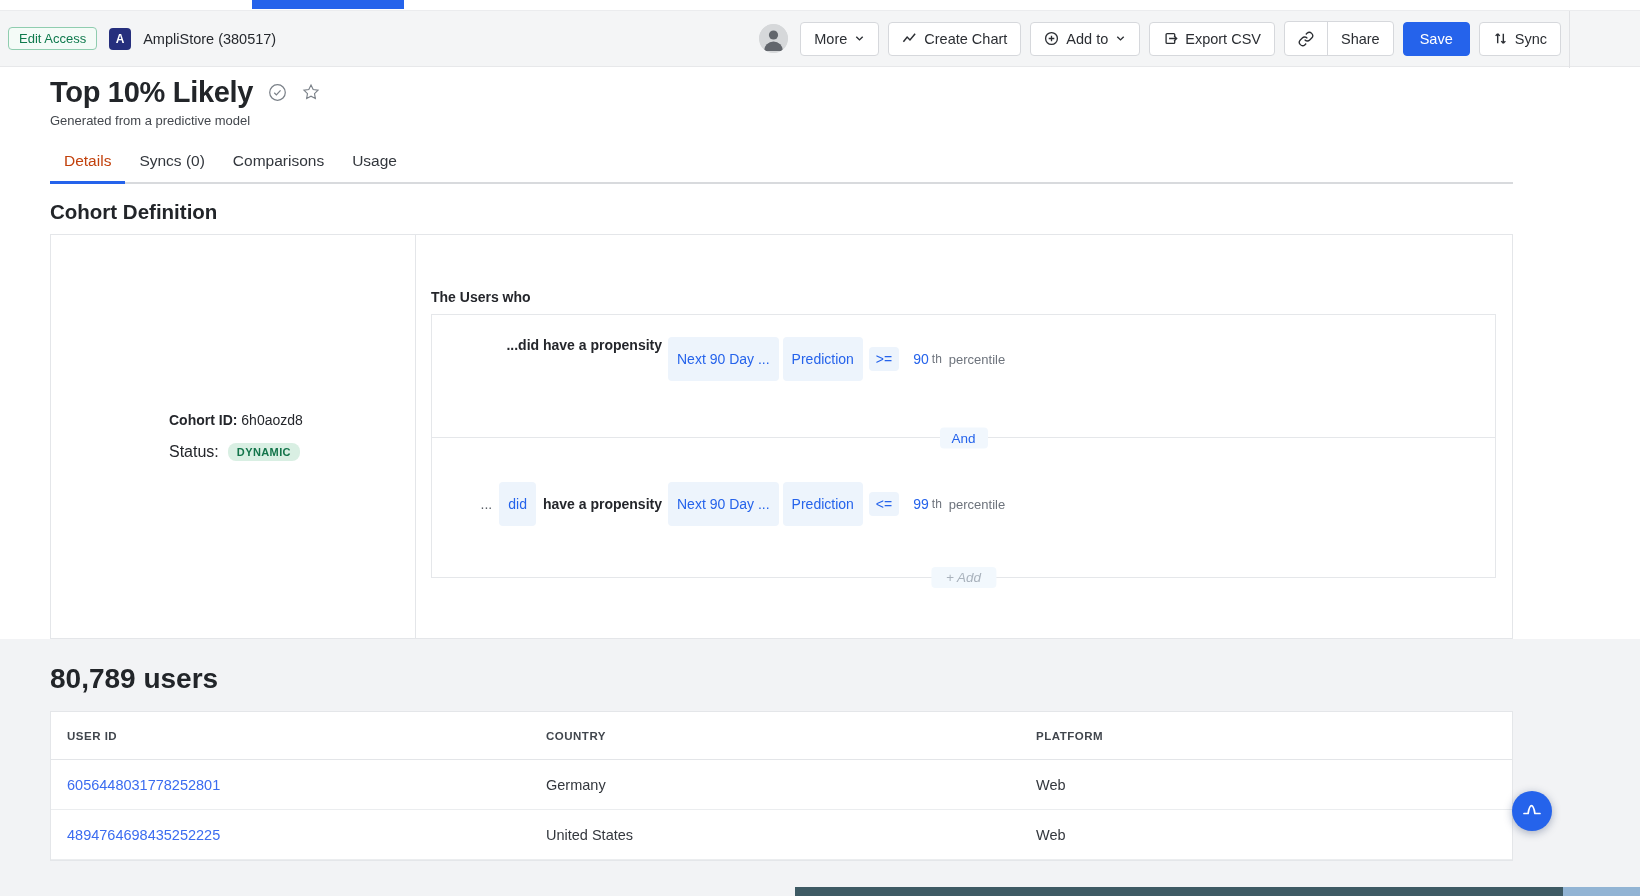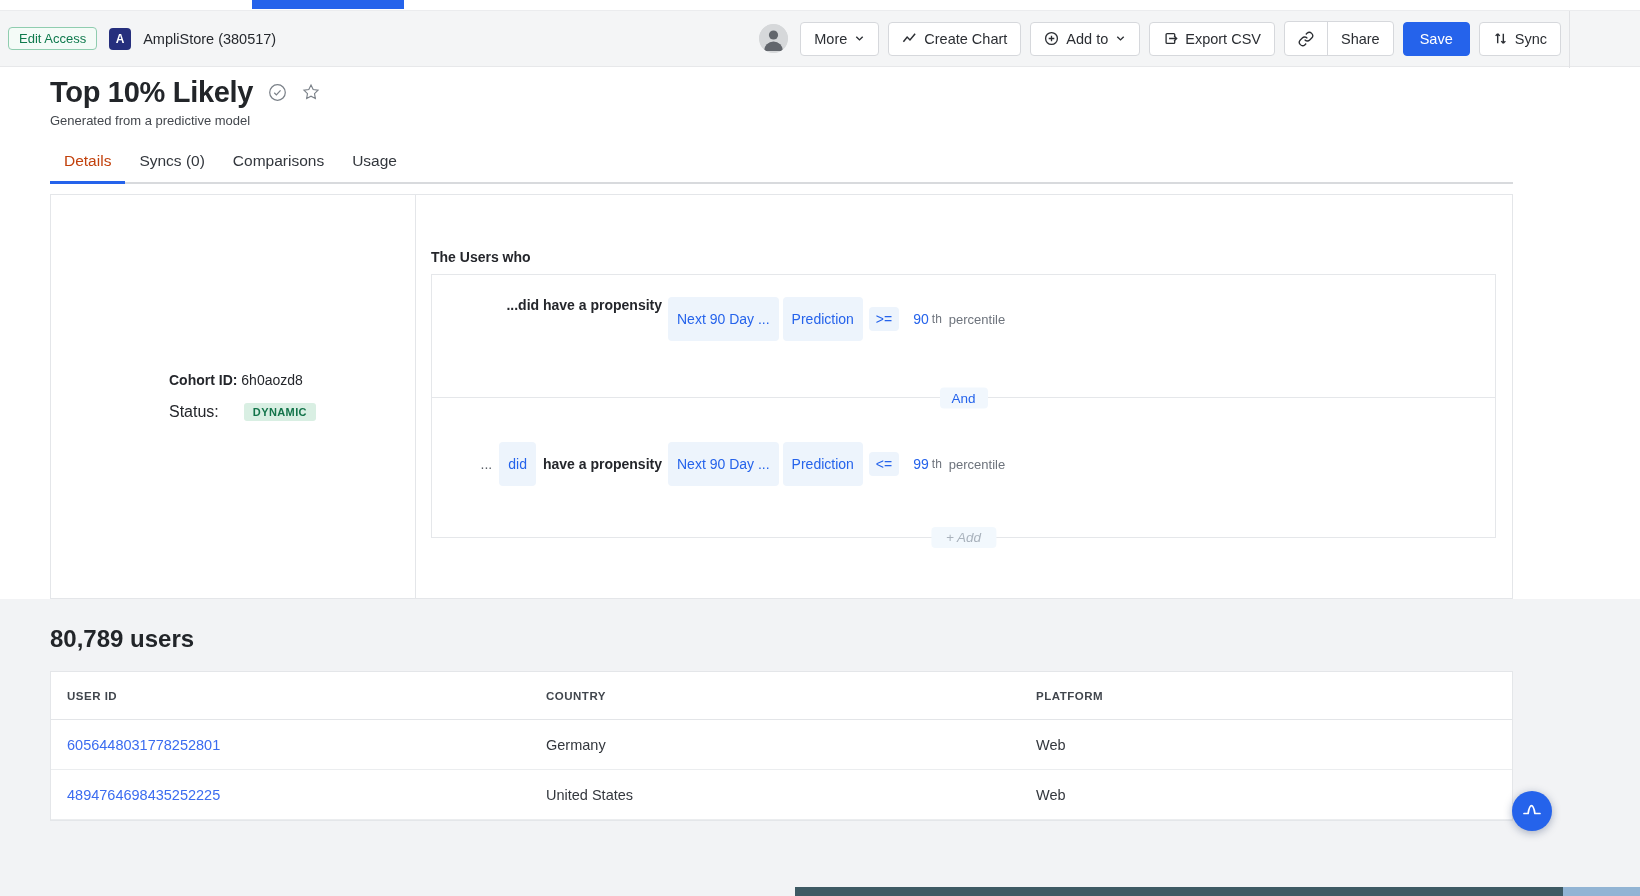--- a/index.html
+++ b/index.html
@@ -46,23 +46,23 @@
   .tab.active { color: #c2410c; border-bottom: 3px solid #2563eb; }
 
   .section-title { margin: 15px 0 0 50px; font-size: 20.5px; font-weight: 700; color: #222529; line-height: 25px; }
 
   .cohort-card { margin: 10px 0 0 50px; width: 1463px; height: 405px; border: 1px solid #e4e6e9;
                  background: #fff; display: flex; }
   .left-panel { width: 365px; border-right: 1px solid #e4e6e9; display: flex; flex-direction: column;
                 justify-content: center; padding-left: 118px; gap: 15px; flex-shrink: 0; }
   .cohort-id-line { font-size: 14px; color: #24262b; }
   .cohort-id-line b { font-weight: 700; }
-  .status-line { font-size: 16px; color: #24262b; display: flex; align-items: flex-end; gap: 25px; }
+  .status-line { font-size: 16px; color: #24262b; display: flex; align-items: flex-end; gap: 9px; }
   .badge-dynamic { background: #d9efe3; color: #13744a; font-size: 11px; font-weight: 700;
-                   letter-spacing: 0.4px; padding: 3px 9px; border-radius: 3px; }
+                   letter-spacing: 0.4px; padding: 3px 9px; border-radius: 8px; }
 
   .right-panel { flex: 1; padding: 54px 16px 0 15px; }
   .users-who { font-size: 14px; font-weight: 700; color: #24262b; margin-bottom: 9px; }
   .cond-box { border: 1px solid #e5e7ea; position: relative; height: 264px; background: #fff; }
   .cond-row { display: flex; }
   .cond-row-1 { height: 123px; border-bottom: 1px solid #e5e7ea; align-items: flex-start; padding-top: 22px; }
   .cond-row-2 { height: 140px; align-items: center; padding-bottom: 8px; }
   .clause-label { width: 230px; display: flex; justify-content: flex-end; align-items: center; gap: 7px; flex-shrink: 0; }
   .clause-text { font-size: 14px; font-weight: 700; color: #24262b; white-space: nowrap; }
   .clause-dots { font-size: 14px; color: #5b6068; }
@@ -74,21 +74,21 @@
   .cond-unit { color: #6d737c; font-size: 12px; margin-left: 3px; }
   .cond-unit2 { color: #6d737c; font-size: 13px; margin-left: 7px; }
   .and-pill { position: absolute; left: 50%; top: 123px; transform: translate(-50%, -50%);
               background: #f1f7fd; color: #2563eb; font-size: 13.5px; padding: 3px 12px; border-radius: 4px; cursor: pointer; }
   .add-pill { position: absolute; left: 50%; bottom: 0; transform: translate(-50%, 52%);
               background: #f2f8fd; color: #aab3bd; font-style: italic; font-size: 13.5px;
               padding: 3px 15px; border-radius: 4px; cursor: pointer; }
 
   
   .sample-section { background: #f2f3f5; padding: 26px 0 0 50px; height: 360px; margin-top: 0; }
-  .users-count { font-size: 24px; font-weight: 700; color: #222529; line-height: 28px; }
+  .users-count { font-size: 28px; font-weight: 700; color: #222529; line-height: 28px; }
   .users-note { font-size: 13px; color: #33373d; margin-top: 7px; }
   .table-card { margin-top: 18px; width: 1463px; background: #fff; border: 1px solid #e4e6e9; }
   .t-row { display: grid; grid-template-columns: 479px 490px 1fr; padding: 0 16px; align-items: center; }
   .t-head { height: 48px; border-bottom: 1px solid #e3e5e8; }
   .t-head .t-cell { font-size: 11.5px; font-weight: 700; letter-spacing: 0.5px; color: #41464d; }
   .t-body { height: 50px; border-bottom: 1px solid #ebedef; }
   .t-cell { font-size: 14.5px; color: #33373d; }
   .t-link { color: #3b6cf0; cursor: pointer; }
 
   
@@ -193,20 +193,21 @@
     </div>
     <div class="subtitle">Generated from a predictive model</div>
 
     <nav class="tabs">
       <span class="tab active">Details</span>
       <span class="tab">Syncs (0)</span>
       <span class="tab">Comparisons</span>
       <span class="tab">Usage</span>
     </nav>
 
+    <h2 class="section-title">Cohort Definition</h2>
 
     <section class="cohort-card">
       <div class="left-panel">
         <div class="cohort-id-line">
           <b>Cohort ID:</b>
           <span>6h0aozd8</span>
         </div>
         <div class="status-line">
           <span>Status:</span>
           <span class="badge-dynamic">DYNAMIC</span>

